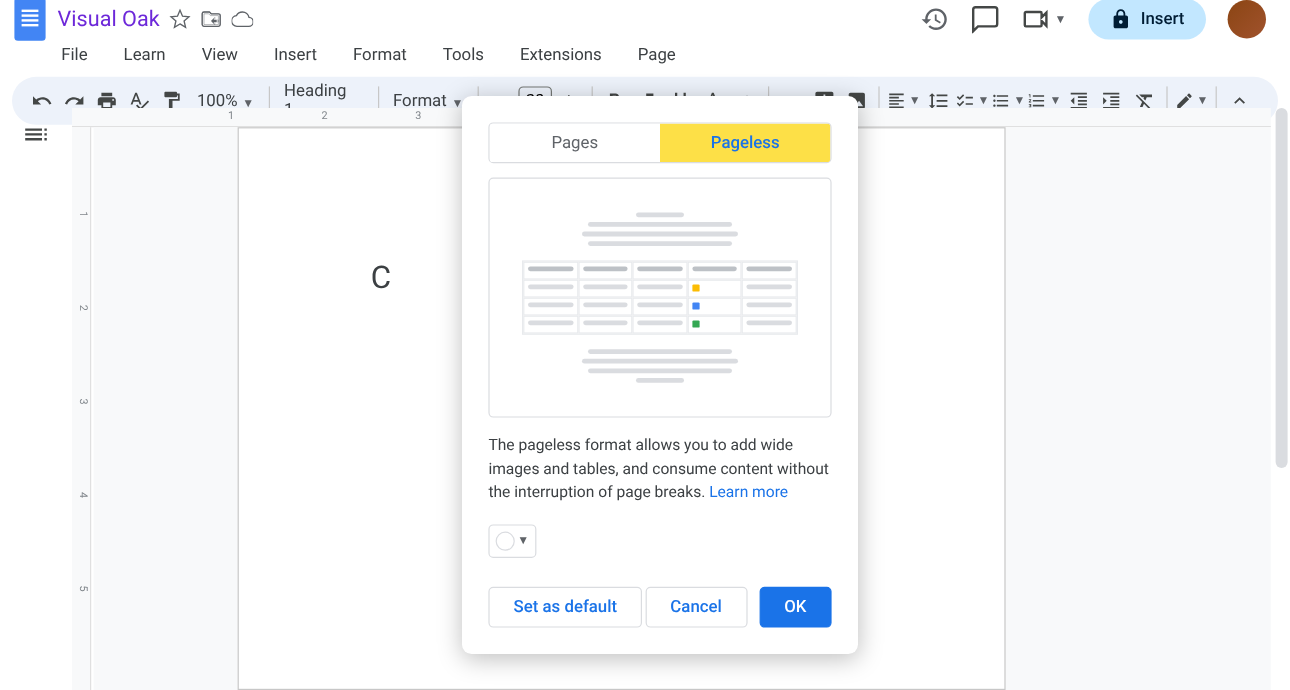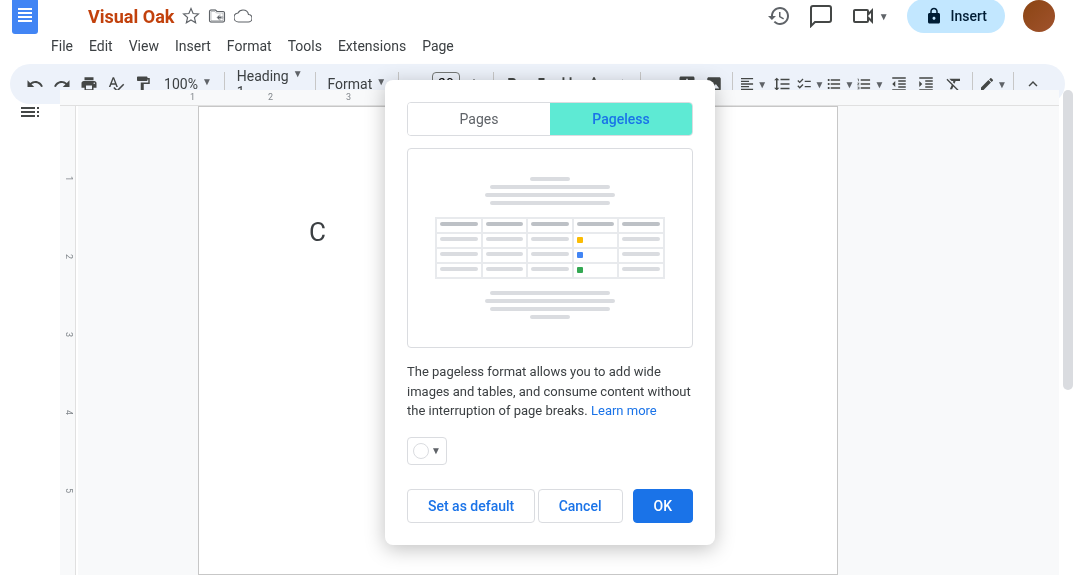--- a/index.html
+++ b/index.html
@@ -46,23 +46,22 @@
   display: flex;
   flex-direction: column;
 }
 .title-row {
   display: flex;
   align-items: center;
   gap: 8px;
 }
 .doc-title {
   font-size: 18px;
-  color: #c2410c;
-  font-weight: 700;
-  margin-left: 40px;
+  color: #6d28d9;
+  font-weight: 400;
 }
 .star-icon, .move-icon, .cloud-icon {
   width: 18px;
   height: 18px;
   fill: #5f6368;
   cursor: pointer;
 }
 .header-right {
   display: flex;
   align-items: center;
@@ -99,21 +98,21 @@
   fill: #001d35;
 }
 .avatar {
   width: 32px;
   height: 32px;
   border-radius: 50%;
   background: linear-gradient(135deg, #8b4513, #a0522d);
 }
 .menu-bar {
   display: flex;
-  gap: 2px;
+  gap: 16px;
   padding: 2px 44px 6px;
   font-size: 14px;
   color: #3c4043;
 }
 .menu-item {
   padding: 4px 7px;
   cursor: pointer;
   border-radius: 4px;
 }
 .toolbar {
@@ -140,21 +139,21 @@
   width: 1px;
   height: 24px;
   background: #c7c7c7;
   margin: 0 4px;
 }
 .toolbar-select {
   font-size: 14px;
   color: #3c4043;
   padding: 4px 6px;
   display: flex;
-  align-items: flex-start;
+  align-items: flex-end;
   gap: 4px;
   cursor: pointer;
 }
 .dropdown-arrow {
   font-size: 10px;
   color: #5f6368;
 }
 .font-size-box {
   width: 30px;
   height: 24px;
@@ -312,21 +311,21 @@
 .modal-tab {
   flex: 1;
   text-align: center;
   padding: 8px;
   font-size: 14px;
   cursor: pointer;
   color: #5f6368;
   background: #fff;
 }
 .modal-tab.active {
-  background: #5eead4;
+  background: #fde047;
   color: #1a73e8;
   font-weight: 500;
 }
 .preview-box {
   border: 1px solid #dadce0;
   border-radius: 4px;
   height: 200px;
   margin-bottom: 14px;
   display: flex;
   flex-direction: column;
@@ -470,21 +469,21 @@
           <path d="M18 8h-1V6c0-2.76-2.24-5-5-5S7 3.24 7 6v2H6c-1.1 0-2 .9-2 2v10c0 1.1.9 2 2 2h12c1.1 0 2-.9 2-2V10c0-1.1-.9-2-2-2zm-6 9c-1.1 0-2-.9-2-2s.9-2 2-2 2 .9 2 2-.9 2-2 2zM9 8V6c0-1.66 1.34-3 3-3s3 1.34 3 3v2H9z"></path>
         </svg>
       <span>Insert</span>
     </button>
     <div class="avatar"></div>
   </div>
 </div>
 
 <div class="menu-bar">
   <span class="menu-item">File</span>
-  <span class="menu-item">Edit</span>
+  <span class="menu-item">Learn</span>
   <span class="menu-item">View</span>
   <span class="menu-item">Insert</span>
   <span class="menu-item">Format</span>
   <span class="menu-item">Tools</span>
   <span class="menu-item">Extensions</span>
   <span class="menu-item">Page</span>
 </div>
 
 <div class="toolbar">
   <div class="toolbar-btn">

